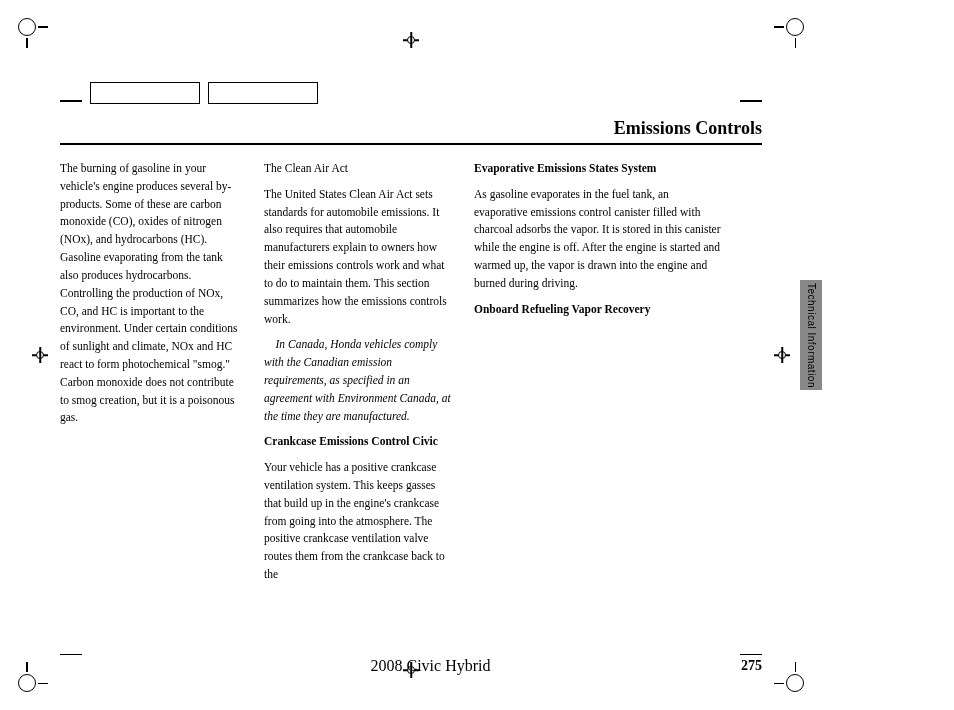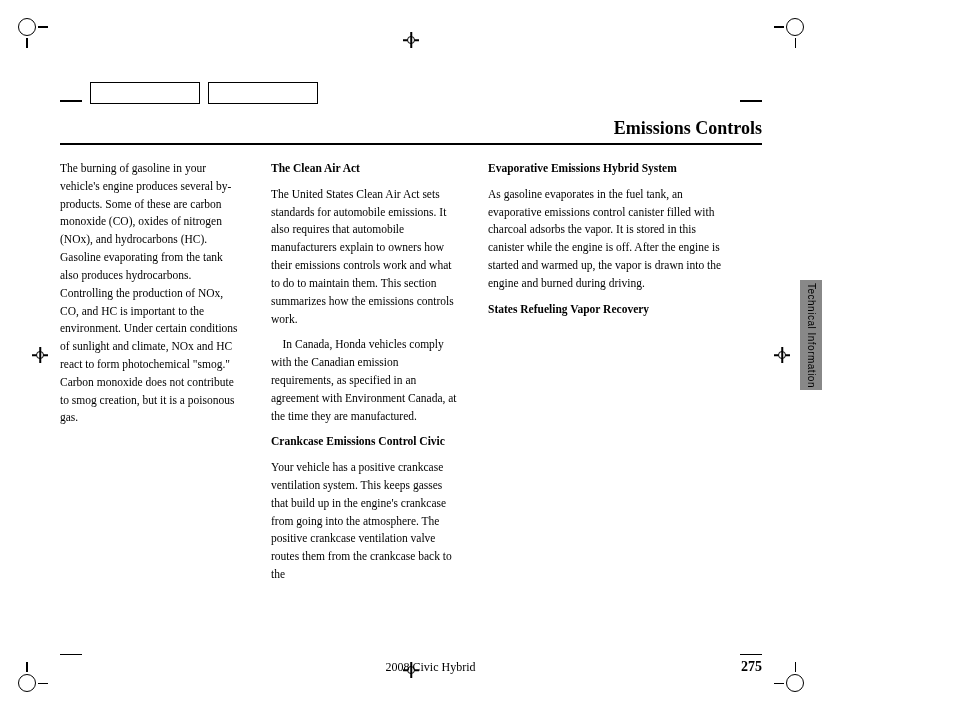--- a/index.html
+++ b/index.html
@@ -149,21 +149,21 @@
 
     
     .main-content {
       position: absolute;
       top: 160px;
       left: 60px;
       right: 60px;
       bottom: 80px;
       display: flex;
       flex-direction: row;
-      gap: 7px;
+      gap: 0;
     }
 
     .col-left {
       width: 200px;
       flex-shrink: 0;
       padding-right: 16px;
       font-size: 11.5px;
       line-height: 1.55;
     }
 
@@ -183,21 +183,21 @@
       font-size: 11.5px;
       line-height: 1.55;
     }
 
     .section-heading {
       font-weight: bold;
       font-size: 11.5px;
     }
 
     .section-heading-bold-inline {
-      font-weight: bold;
+      font-weight: normal;
     }
 
     p {
       margin-bottom: 8px;
     }
 
     
     .sidebar-tab {
       position: absolute;
       right: 0;
@@ -232,21 +232,21 @@
       position: absolute;
       bottom: 35px;
       left: 60px;
       right: 60px;
       display: flex;
       align-items: center;
       justify-content: space-between;
     }
 
     .footer-center {
-      font-size: 12px;
+      font-size: 16px;
       text-align: center;
       flex: 1;
     }
 
     .footer-page-num {
       font-size: 14px;
       font-weight: bold;
     }
 
     
@@ -278,20 +278,21 @@
       position: absolute;
       right: 60px;
       bottom: 55px;
       width: 22px;
       height: 1.5px;
       background: #000;
     }
 
     .indent-para {
       text-indent: 1em;
+      font-style: italic;
     }
   </style>
 </head>
 <body>
 
 <div class="page">
 
   <div class="corner-mark tl">
     <div class="corner-circle"></div>
     <div class="corner-line-h"></div>
@@ -354,25 +355,25 @@
       <p>The United States Clean Air Act sets standards for automobile emissions. It also requires that automobile manufacturers explain to owners how their emissions controls work and what to do to maintain them. This section summarizes how the emissions controls work.</p>
       <p class="indent-para">In Canada, Honda vehicles comply with the Canadian emission requirements, as specified in an agreement with Environment Canada, at the time they are manufactured.</p>
       <p>
         <span class="section-heading">Crankcase Emissions Control Civic</span>
       </p>
       <p>Your vehicle has a positive crankcase ventilation system. This keeps gasses that build up in the engine's crankcase from going into the atmosphere. The positive crankcase ventilation valve routes them from the crankcase back to the</p>
     </div>
 
     <div class="col-right">
       <p>
-        <span class="section-heading">Evaporative Emissions Hybrid System</span>
+        <span class="section-heading">Evaporative Emissions States System</span>
       </p>
       <p>As gasoline evaporates in the fuel tank, an evaporative emissions control canister filled with charcoal adsorbs the vapor. It is stored in this canister while the engine is off. After the engine is started and warmed up, the vapor is drawn into the engine and burned during driving.</p>
       <p>
-        <span class="section-heading">States Refueling Vapor Recovery</span>
+        <span class="section-heading">Onboard Refueling Vapor Recovery</span>
       </p>
     </div>
 
   </div>
 
   <div class="sidebar-tab"></div>
   <div class="sidebar-tab-text">
     <span>Technical Information</span>
   </div>
 

